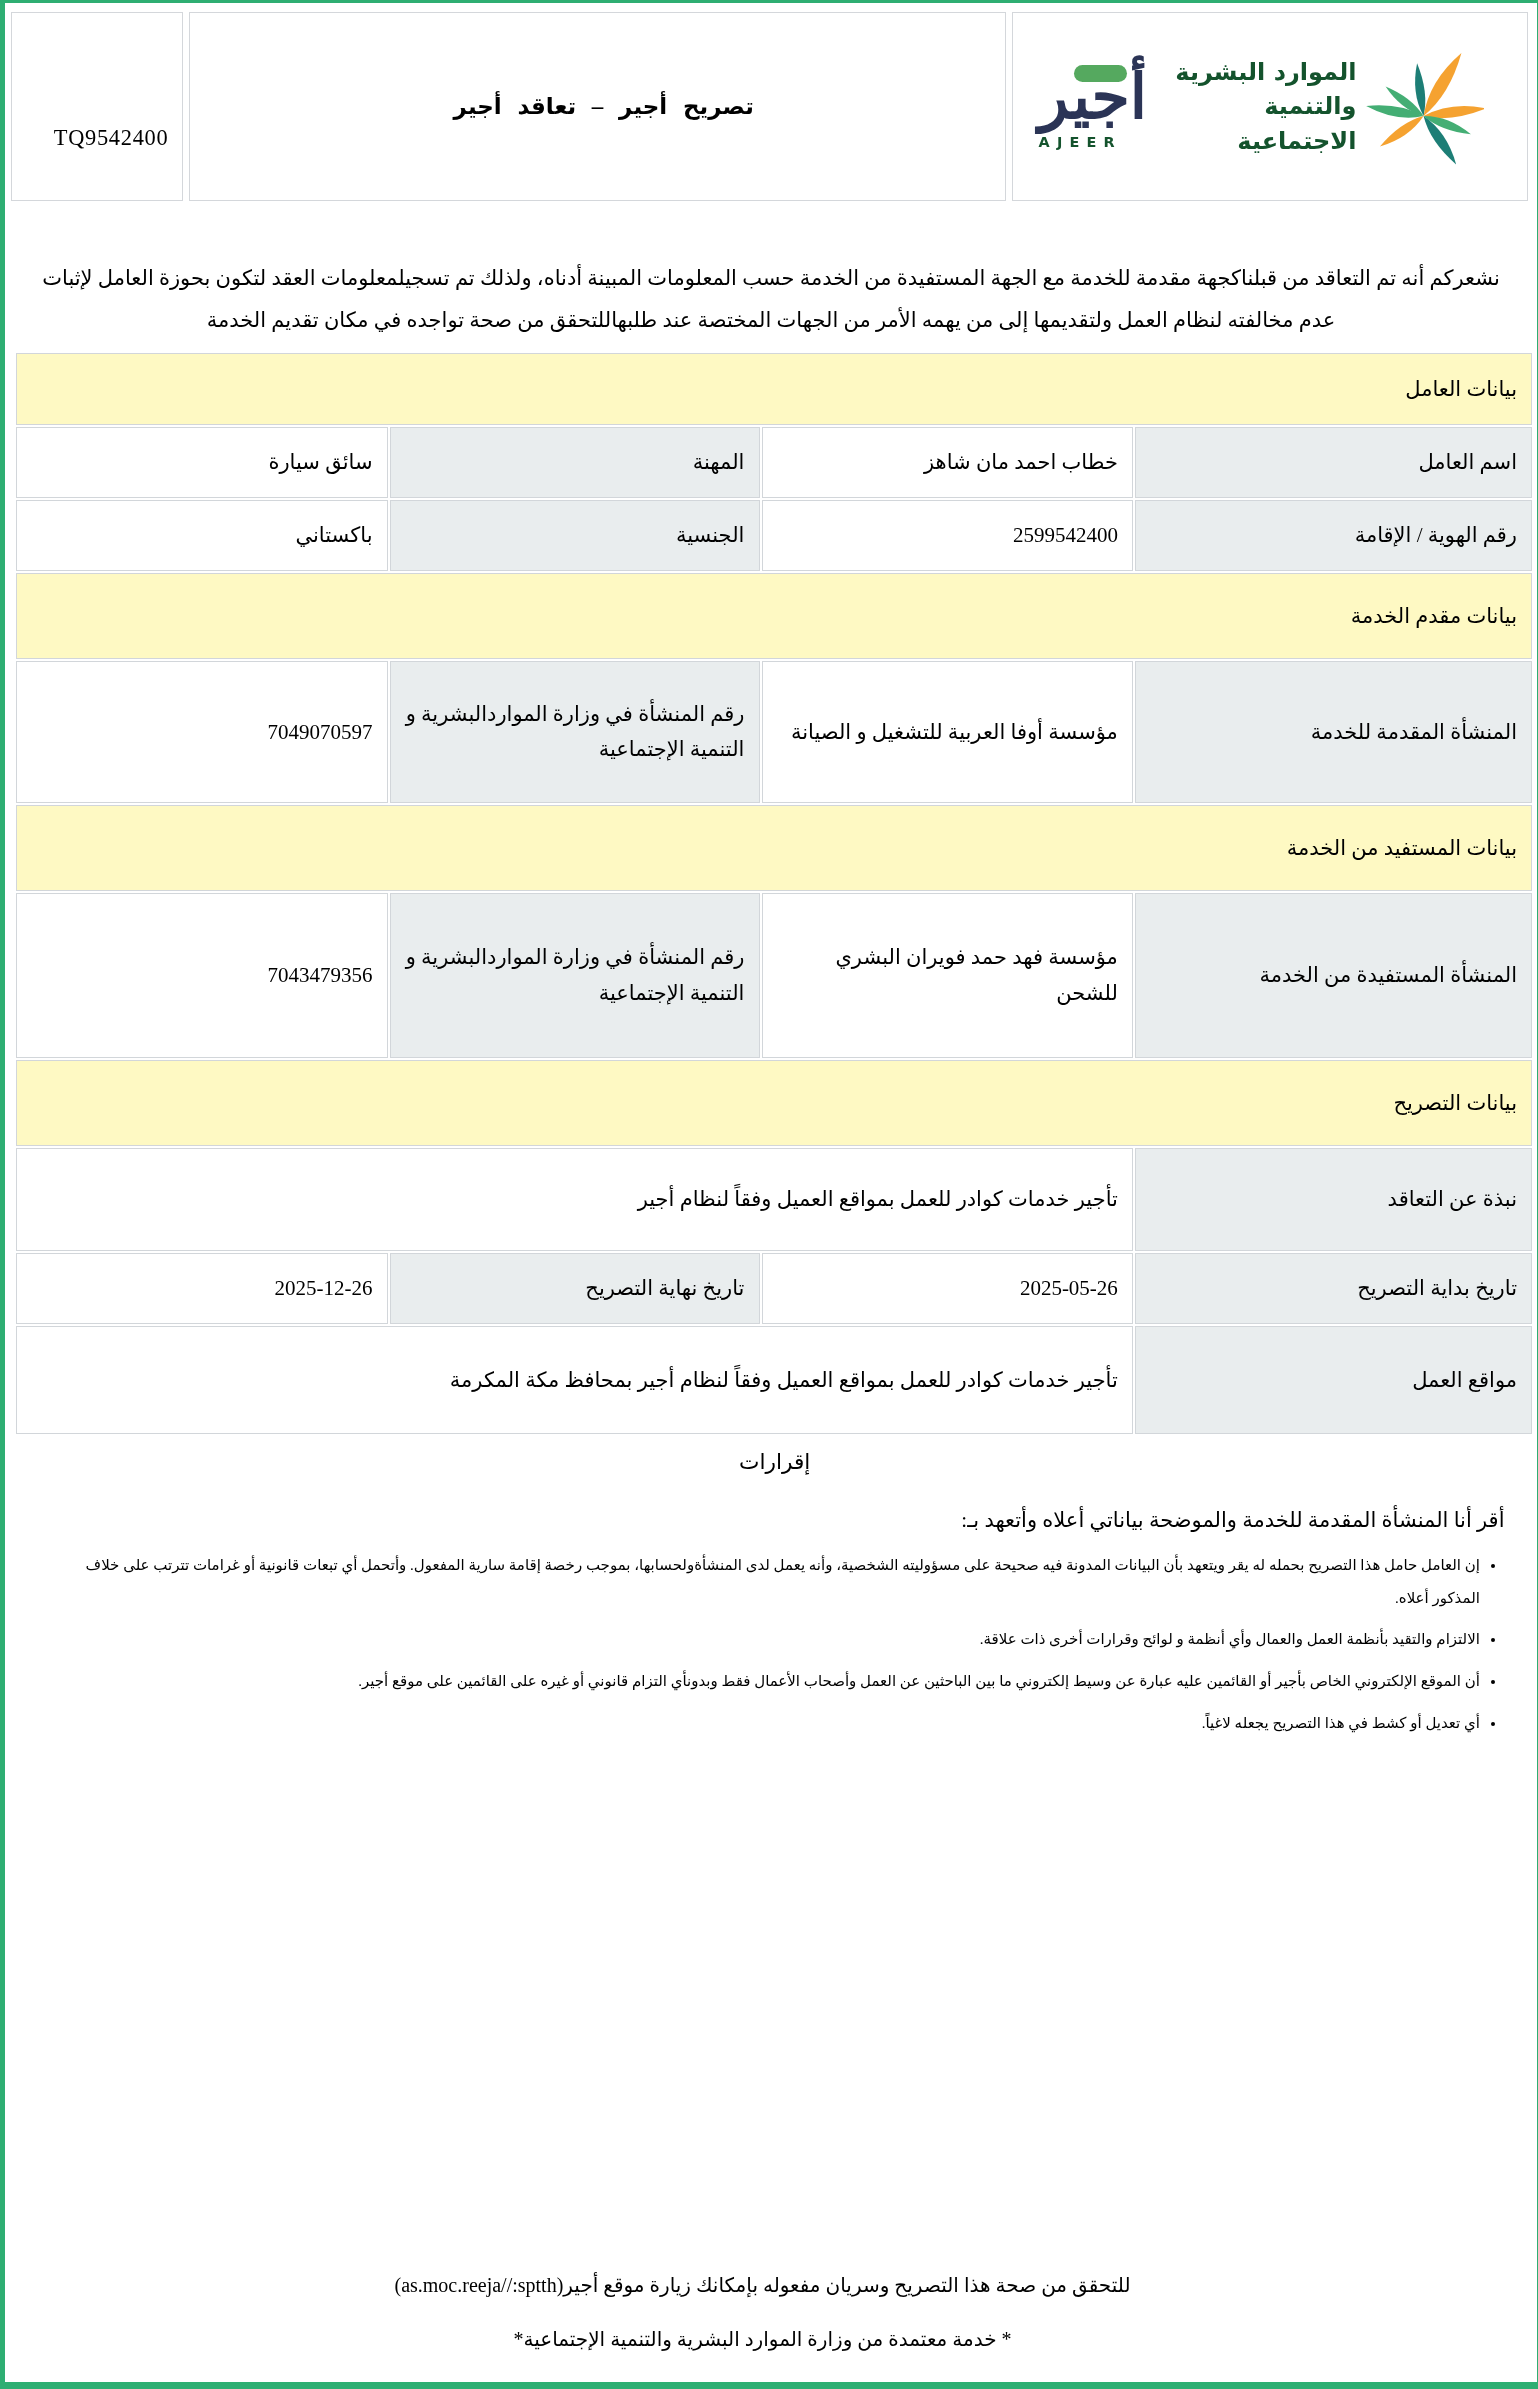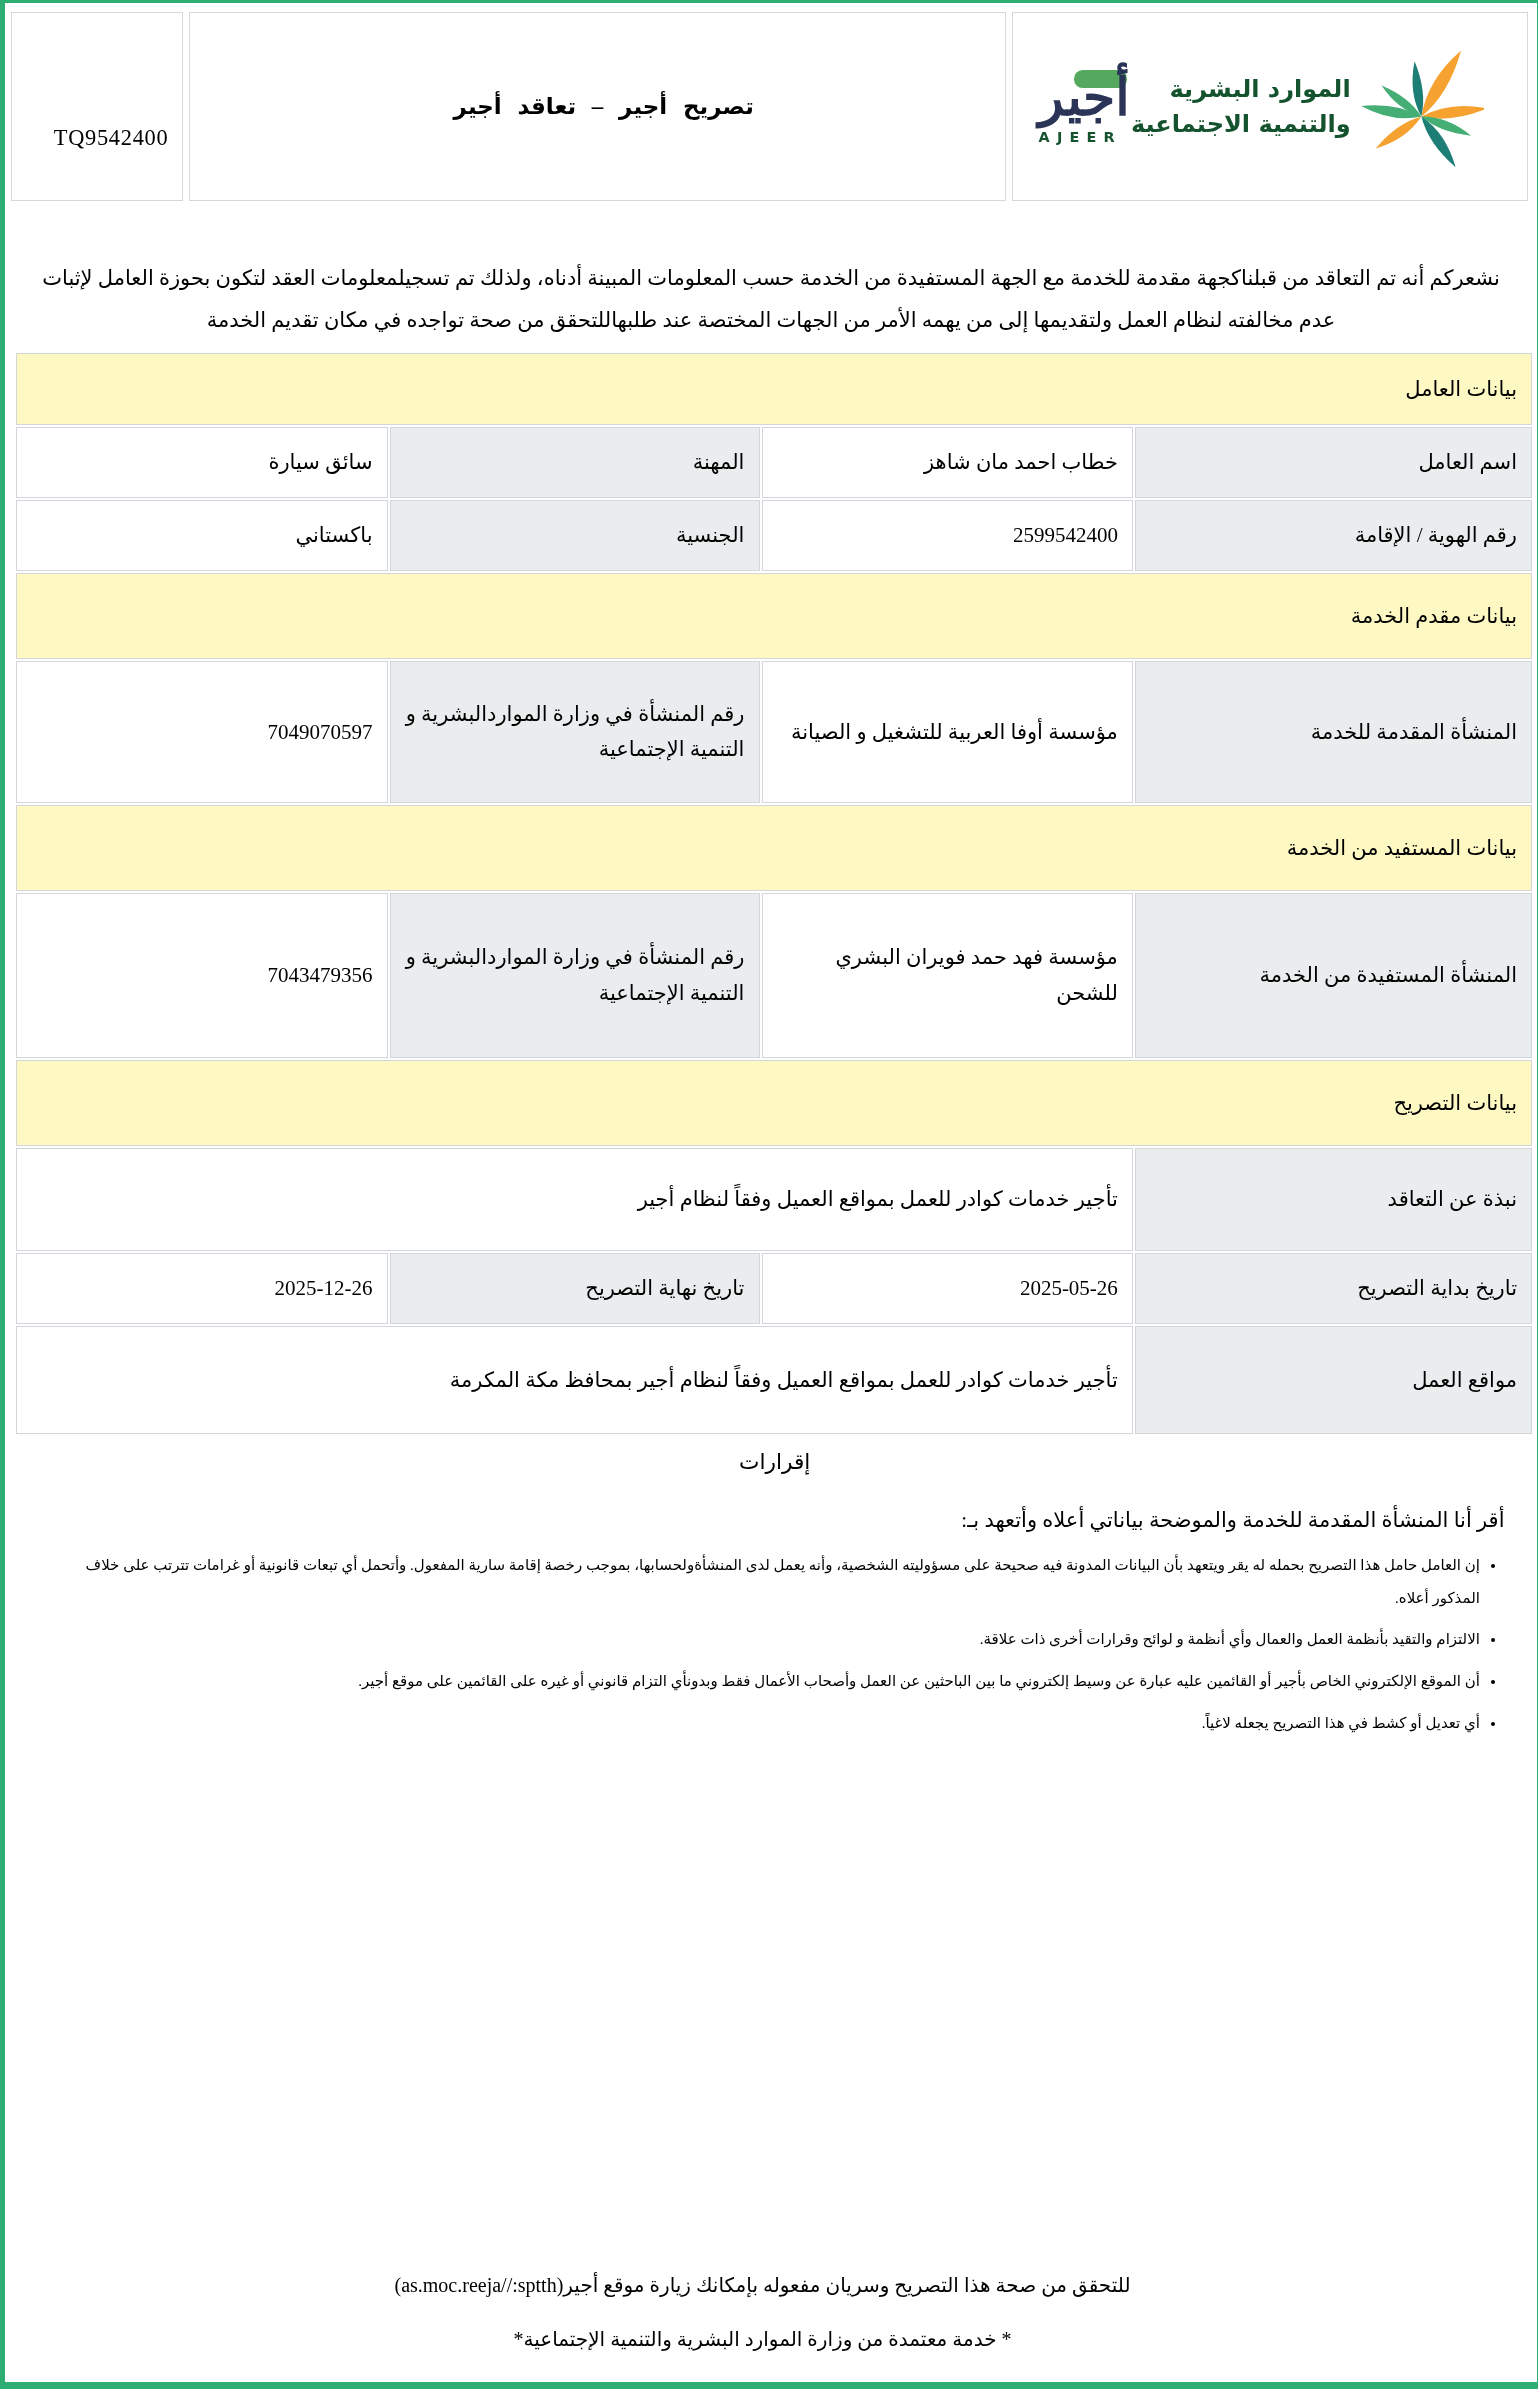--- a/index.html
+++ b/index.html
@@ -31,21 +31,21 @@
   .hcell-left { width: 172px; display: flex; align-items: flex-end; padding: 0 0 49px 42px; }
   .doc-number { font-size: 22.4px; letter-spacing: 0.7px; direction: ltr; }
   .hcell-mid { flex: 1; display: flex; align-items: center; justify-content: center; }
   .doc-title { font-size: 23px; font-weight: bold; direction: rtl; word-spacing: 10px; margin-left: 13px; }
   .hcell-right { width: 516px; display: flex; align-items: center; justify-content: space-between;
                  padding: 0 43px 0 26px; direction: ltr; }
 
   
   .ajeer-logo { text-align: left; position: relative; }
   .ajeer-ar { position: relative; font-family: Liberation Sans, sans-serif; font-weight: bold;
-              font-size: 52px; line-height: 1.1; color: #2B3456; direction: rtl; z-index: 1; text-align: center; }
+              font-size: 62px; line-height: 1.1; color: #2B3456; direction: rtl; z-index: 1; text-align: center; }
   .ajeer-cap { position: absolute; top: 1.4px; left: 35px; width: 53px; height: 17.3px;
                background: #55A95F; border-radius: 8.7px; z-index: 0; }
   .ajeer-ar .txt { position: relative; z-index: 1; }
   .ajeer-en { font-family: "DejaVu Sans", sans-serif; font-weight: bold; color: #14532d;
               font-size: 14.4px; letter-spacing: 7.2px; margin-top: 2.9px; }
 
   
   .ministry-logo { display: flex; align-items: center; gap: 10px; direction: ltr; }
   .ministry-text { text-align: right; direction: rtl; color: #14532d;
                    font-family: "DejaVu Sans", sans-serif; font-weight: bold;

